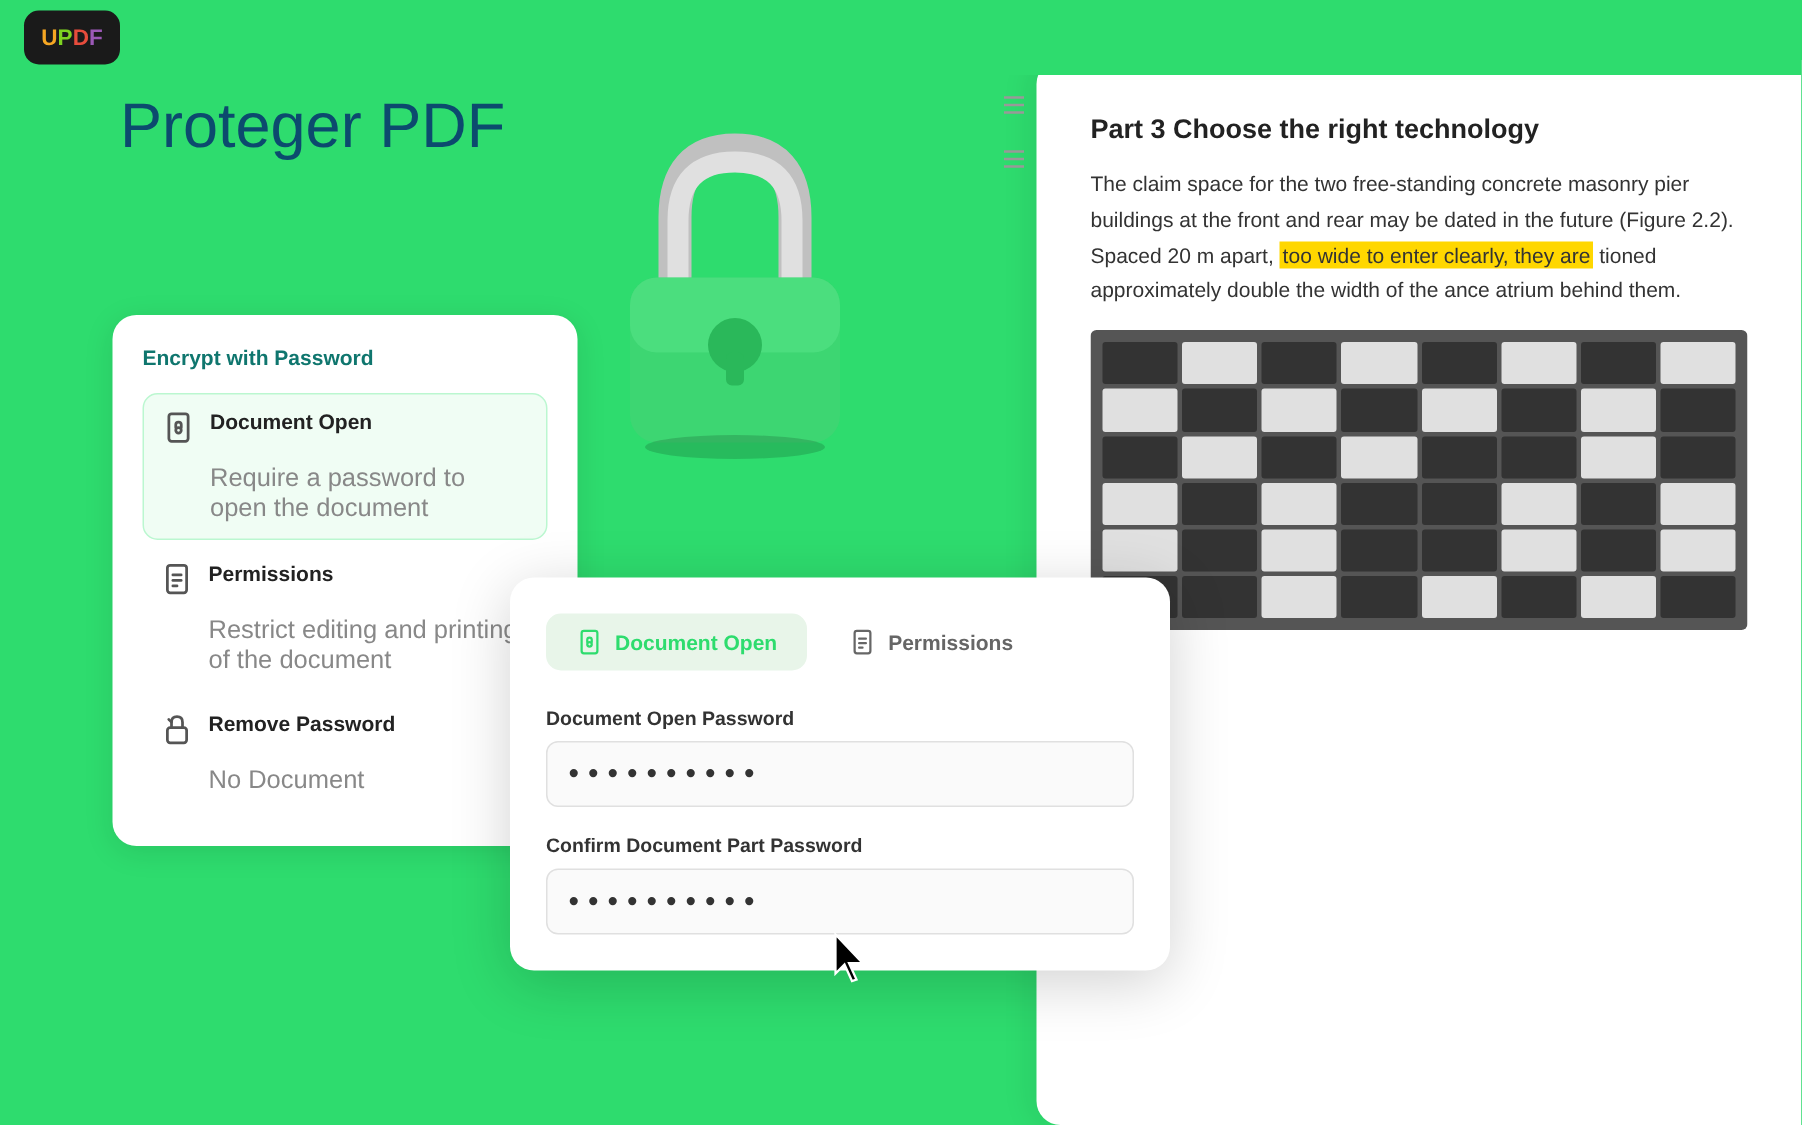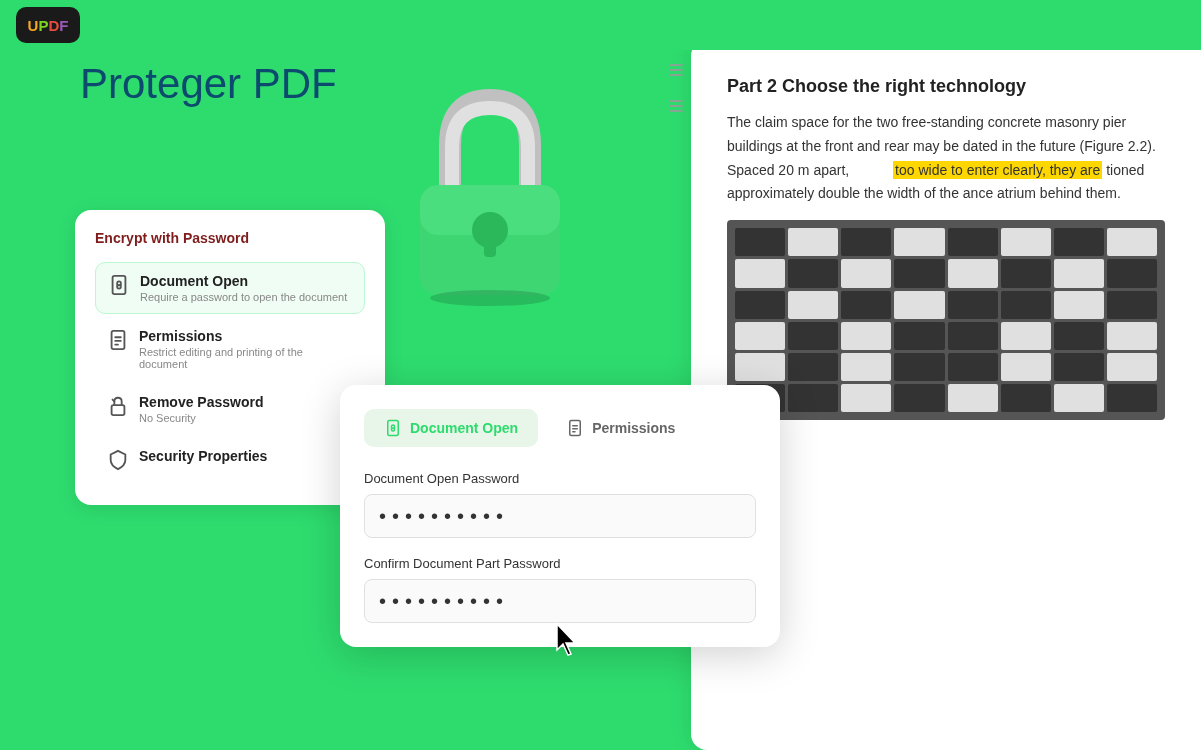--- a/index.html
+++ b/index.html
@@ -73,21 +73,21 @@
       width: 310px;
       background: white;
       border-radius: 16px;
       padding: 20px;
       z-index: 6;
       box-shadow: 0 4px 20px rgba(0,0,0,0.1);
     }
     #left-panel-title {
       font-size: 14px;
       font-weight: 600;
-      color: #7f1d1d;
+      color: #0f766e;
       margin-bottom: 16px;
     }
 
     .panel-item {
       display: flex;
       align-items: flex-start;
       padding: 10px 12px;
       border-radius: 10px;
       margin-bottom: 4px;
       cursor: pointer;
@@ -107,23 +107,23 @@
     .panel-item-content {
       display: flex;
       flex-direction: column;
     }
     .panel-item-title {
       font-size: 14px;
       font-weight: 600;
       color: #222;
     }
     .panel-item-subtitle {
-      font-size: 11px;
+      font-size: 17px;
       color: #888;
-      margin-top: 2px;
+      margin-top: 20px;
     }
 
     
     #dialog {
       position: absolute;
       top: 385px;
       left: 340px;
       width: 440px;
       background: white;
       border-radius: 16px;
@@ -156,21 +156,21 @@
       background: transparent;
       color: #666;
     }
     .dialog-tab svg {
       width: 18px;
       height: 18px;
     }
 
     .dialog-field-label {
       font-size: 13px;
-      font-weight: 400;
+      font-weight: 700;
       color: #333;
       margin-bottom: 8px;
     }
     .dialog-input {
       width: 100%;
       height: 44px;
       border-radius: 8px;
       border: 1.5px solid #e0e0e0;
       padding: 0 14px;
       font-size: 18px;
@@ -220,21 +220,20 @@
     #pdf-body {
       font-size: 14px;
       color: #333;
       line-height: 1.7;
       margin-bottom: 14px;
     }
 
     .highlight-yellow {
       background: #ffd700;
       padding: 1px 2px;
-      margin-left: 40px;
     }
 
     #pdf-image {
       width: 100%;
       height: 200px;
       background: #888;
       border-radius: 4px;
       overflow: hidden;
       position: relative;
     }
@@ -357,35 +356,24 @@
   <div class="panel-item">
     <div class="panel-item-icon">
       <svg viewBox="0 0 24 24" fill="none" stroke="currentColor" stroke-width="2" stroke-linecap="round">
         <rect x="5" y="11" width="14" height="11" rx="2"></rect>
         <path d="M8,11 L8,7 Q8,3 12,3 Q16,3 16,7 L16,11"></path>
         <line x1="8" y1="7" x2="6" y2="5"></line>
       </svg>
     </div>
     <div class="panel-item-content">
       <span class="panel-item-title">Remove Password</span>
-      <span class="panel-item-subtitle">No Security</span>
-    </div>
-  </div>
-
-  <div class="panel-item">
-    <div class="panel-item-icon">
-      <svg viewBox="0 0 24 24" fill="none" stroke="currentColor" stroke-width="2" stroke-linecap="round">
-        <path d="M12,2 L20,6 L20,12 Q20,18 12,22 Q4,18 4,12 L4,6 Z"></path>
-      </svg>
-    </div>
-    <div class="panel-item-content">
-      <span class="panel-item-title">Security Properties</span>
-      <span class="panel-item-subtitle"></span>
-    </div>
-  </div>
+      <span class="panel-item-subtitle">No Document</span>
+    </div>
+  </div>
+
 </div>
 
 <div id="dialog">
   
   <div class="dialog-tabs">
     <div class="dialog-tab active">
       <svg viewBox="0 0 24 24" fill="none" stroke="#2edc6e" stroke-width="2" stroke-linecap="round">
         <rect x="5" y="2" width="14" height="20" rx="2"></rect>
         <circle cx="12" cy="14" r="2"></circle>
         <path d="M10,12 L10,10 Q10,8 12,8 Q14,8 14,10 L14,12"></path>
@@ -407,21 +395,21 @@
   <div class="dialog-field-label">Document Open Password</div>
   <input type="password" class="dialog-input" value="1234567890" style="letter-spacing: 6px; font-size: 20px;">
 
   
   <div class="dialog-field-label">Confirm Document Part Password</div>
   <input type="password" class="dialog-input" value="1234567890" style="letter-spacing: 6px; font-size: 20px; margin-bottom: 0px;">
 </div>
 
 <div id="right-panel">
   <div id="pdf-content">
-    <div id="pdf-subtitle">Part 2 Choose the right technology</div>
+    <div id="pdf-subtitle">Part 3 Choose the right technology</div>
     <div id="pdf-body">
       The claim space for the two free-standing concrete masonry pier buildings at the front and rear may be dated in the future (Figure 2.2). Spaced 20 m apart, <span class="highlight-yellow">too wide to enter clearly, they are</span> tioned approximately double the width of the ance atrium behind them.
     </div>
     <div id="pdf-image">
       <div class="building-grid">
         <div class="building-window"></div>
         <div class="building-window light"></div>
         <div class="building-window"></div>
         <div class="building-window light"></div>
         <div class="building-window"></div>

